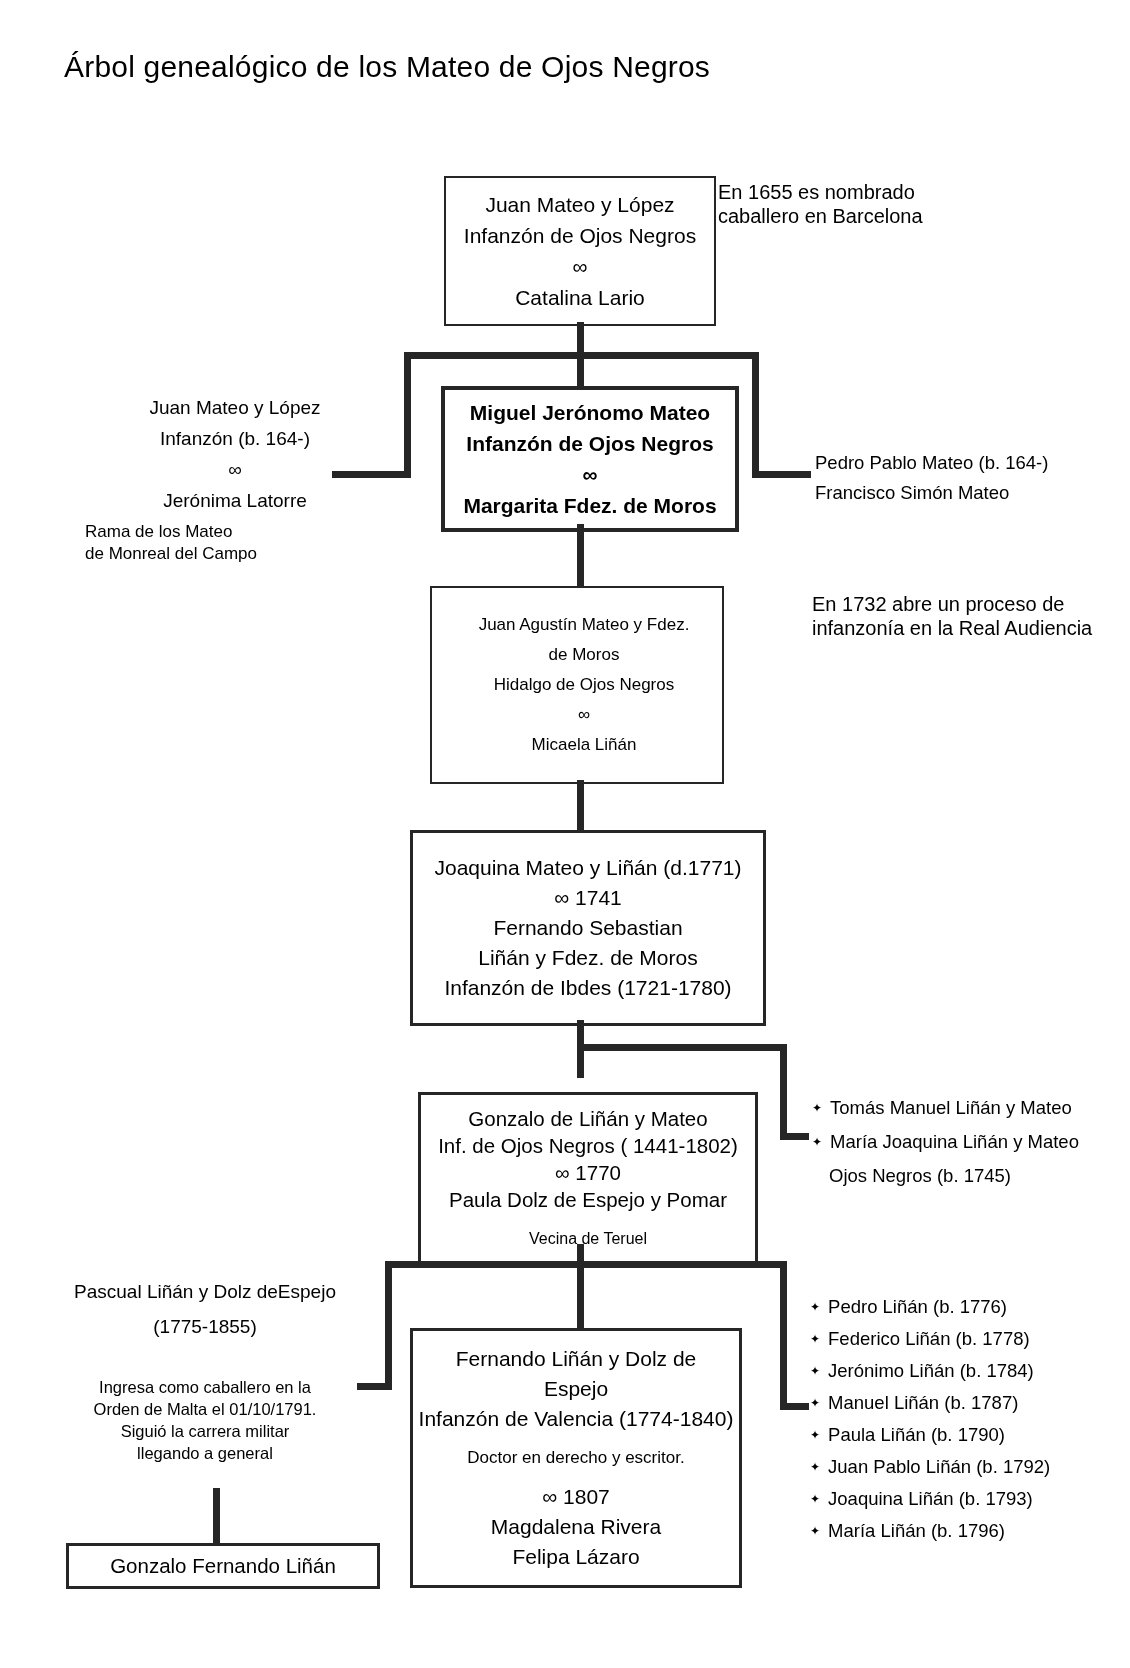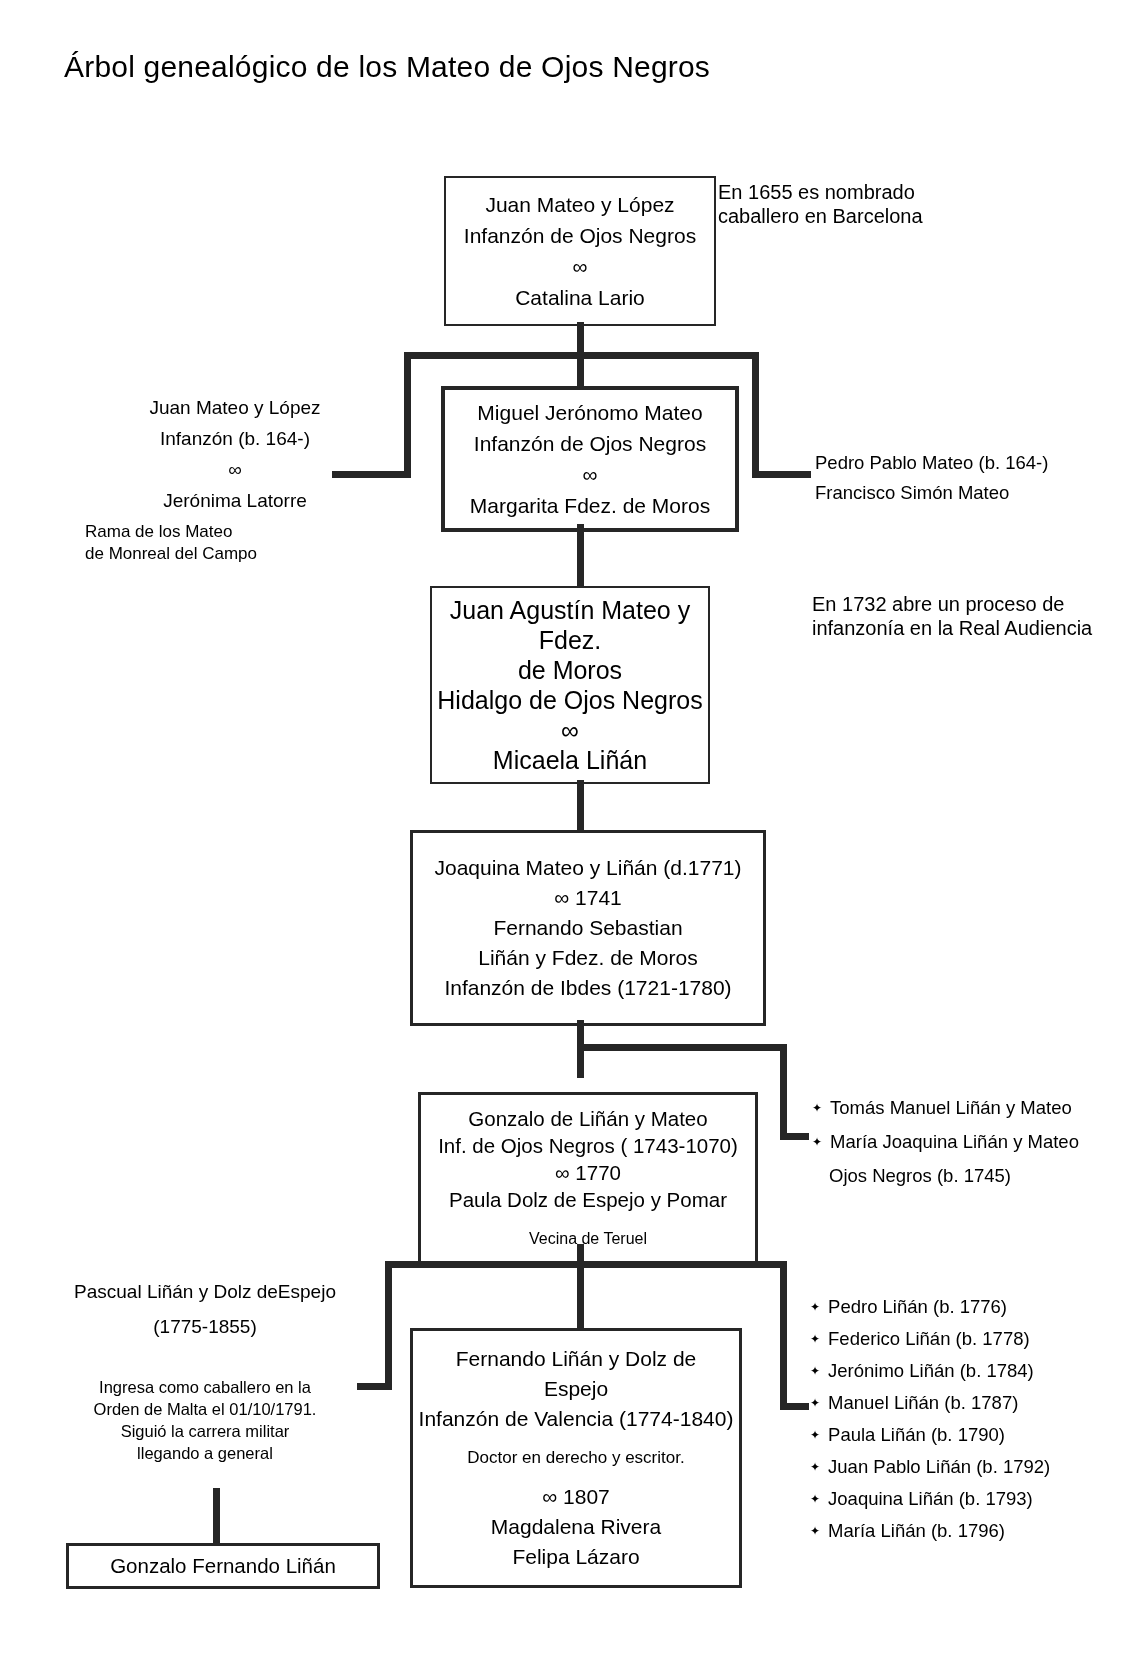--- a/index.html
+++ b/index.html
@@ -11,22 +11,22 @@
     position:absolute; left:64px; top:50px; font-size:30px; letter-spacing:0.2px;
   }
   .line { position:absolute; background:#262626; }
   .gbox {
     position:absolute; border:3px solid #262626; background:#ffffff;
     display:flex; flex-direction:column; align-items:center; justify-content:center;
     text-align:center;
   }
   .gbox.thin { border-width:2px; }
   #box1 { left:444px; top:176px; width:268px; height:146px; font-size:21px; line-height:31px; }
-  #box2 { left:441px; top:386px; width:290px; height:138px; font-size:21px; line-height:31px; border-width:4px; }
-  #box3 { left:430px; top:586px; width:276px; height:194px; font-size:25px; line-height:30px; }
+  #box2 { left:441px; top:386px; width:290px; height:138px; font-size:21px; line-height:31px; border-width:4px;font-weight:bold; }
+  #box3 { left:430px; top:586px; width:276px; height:194px; font-size:17px; line-height:30px;padding-left:14px; }
   #box4 { left:410px; top:830px; width:350px; height:190px; font-size:21px; line-height:30px; }
   #box5 { left:418px; top:1078px; width:334px; height:166px; font-size:20.5px; line-height:27px;margin-top:14px; }
   #box5 .sub { font-size:16px; margin-top:12px; }
   #box6 { left:410px; top:1328px; width:326px; height:254px; font-size:21px; line-height:30px;align-items:center; }
   #box6 .small { font-size:17px; margin:9px 0; }
   #descbox { left:66px; top:1543px; width:308px; height:40px; font-size:20.5px; }
   .note { position:absolute; font-size:20px; line-height:24px; }
   #note1 { left:718px; top:180px; }
   #note3 { left:812px; top:592px; }
   #gen2-left  { position:absolute; left:85px; top:392px; width:300px; text-align:center; font-size:19px; line-height:31px; }
@@ -110,21 +110,21 @@
     </div>
 
   <div class="line" style="left:577px; top:1020px; width:7px; height:58px;"></div>
   <div class="line" style="left:581px; top:1044px; width:206px; height:7px;"></div>
   <div class="line" style="left:780px; top:1044px; width:7px; height:96px;"></div>
   <div class="line" style="left:783px; top:1133px; width:26px; height:7px;"></div>
 
   <div id="box5" class="gbox">
     <div>
         <div>Gonzalo de Liñán y Mateo</div>
-        <div>Inf. de Ojos Negros ( 1743-1070)</div>
+        <div>Inf. de Ojos Negros ( 1441-1802)</div>
         <div>∞ 1770</div>
         <div>Paula Dolz de Espejo y Pomar</div>
       </div>
     <div class="sub">Vecina de Teruel</div>
   </div>
   <div id="gen5-siblings">
     <div>
         <div class="bullet-row"><span class="bullet">✦</span><span>Tomás Manuel Liñán y Mateo</span></div>
         <div class="bullet-row"><span class="bullet">✦</span><span>María Joaquina Liñán y Mateo</span></div>
       </div>

